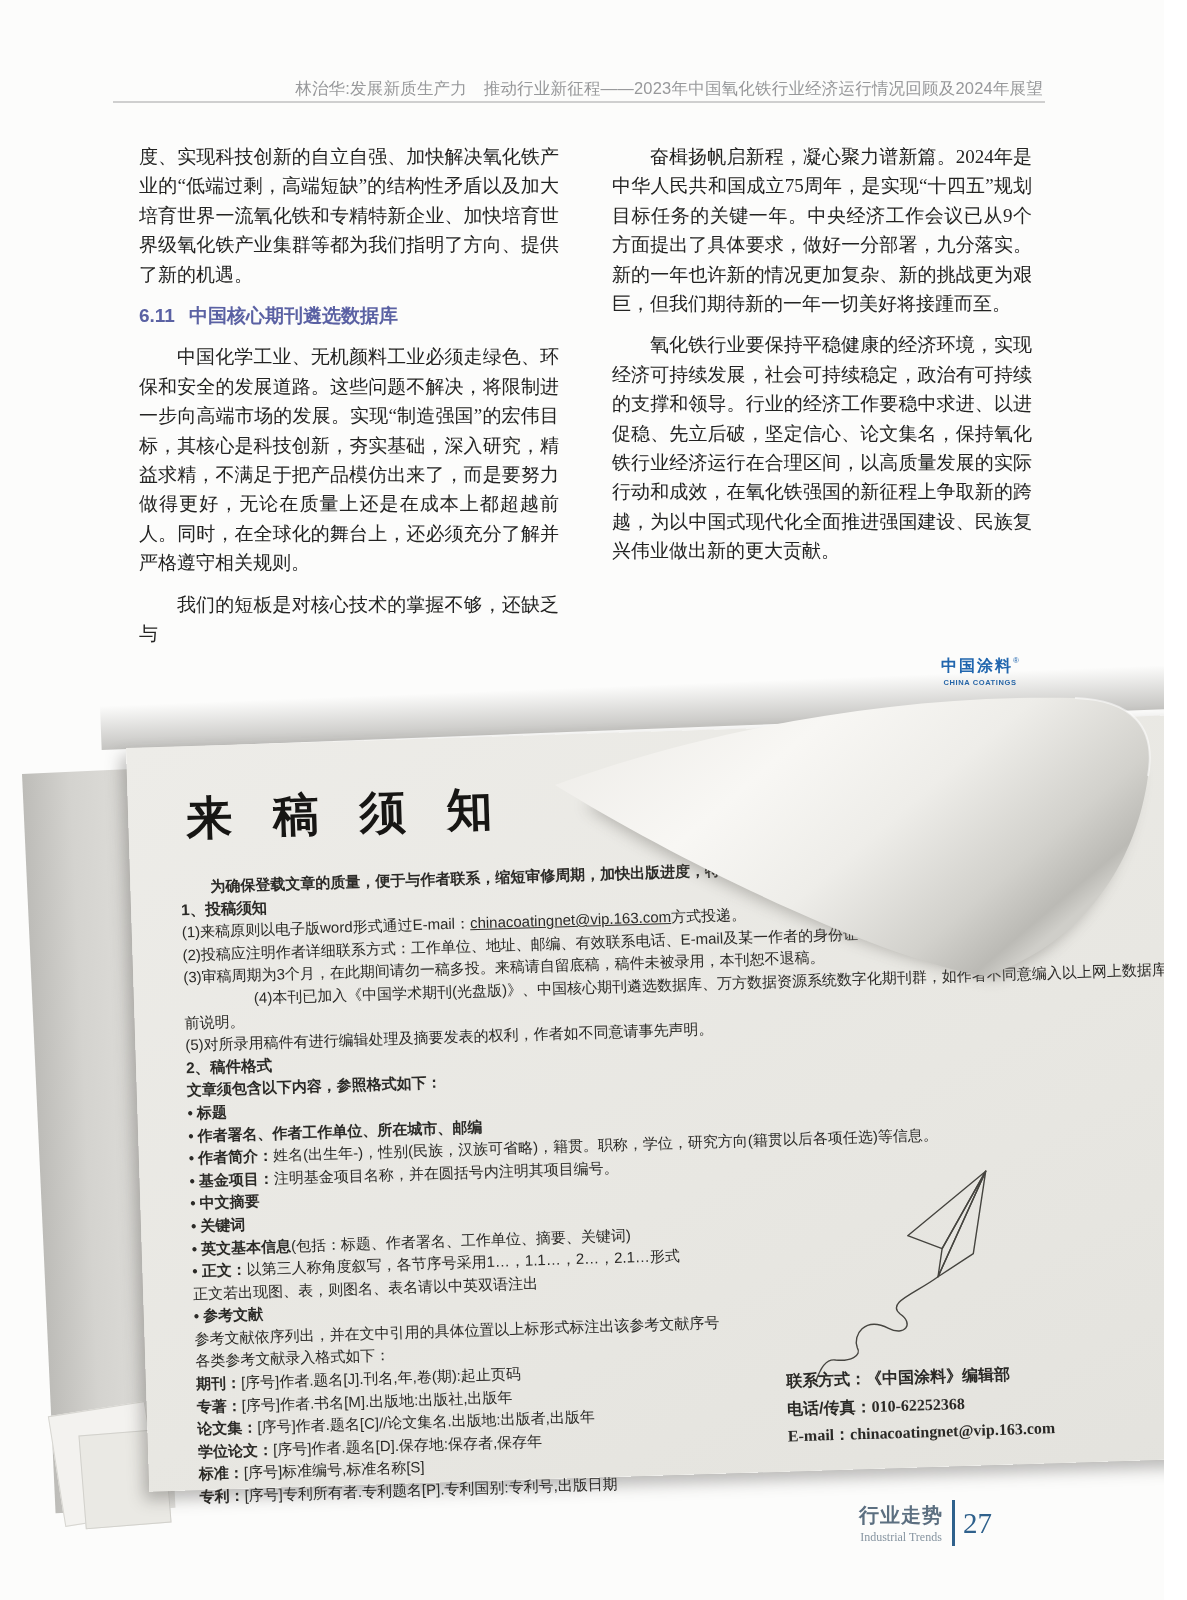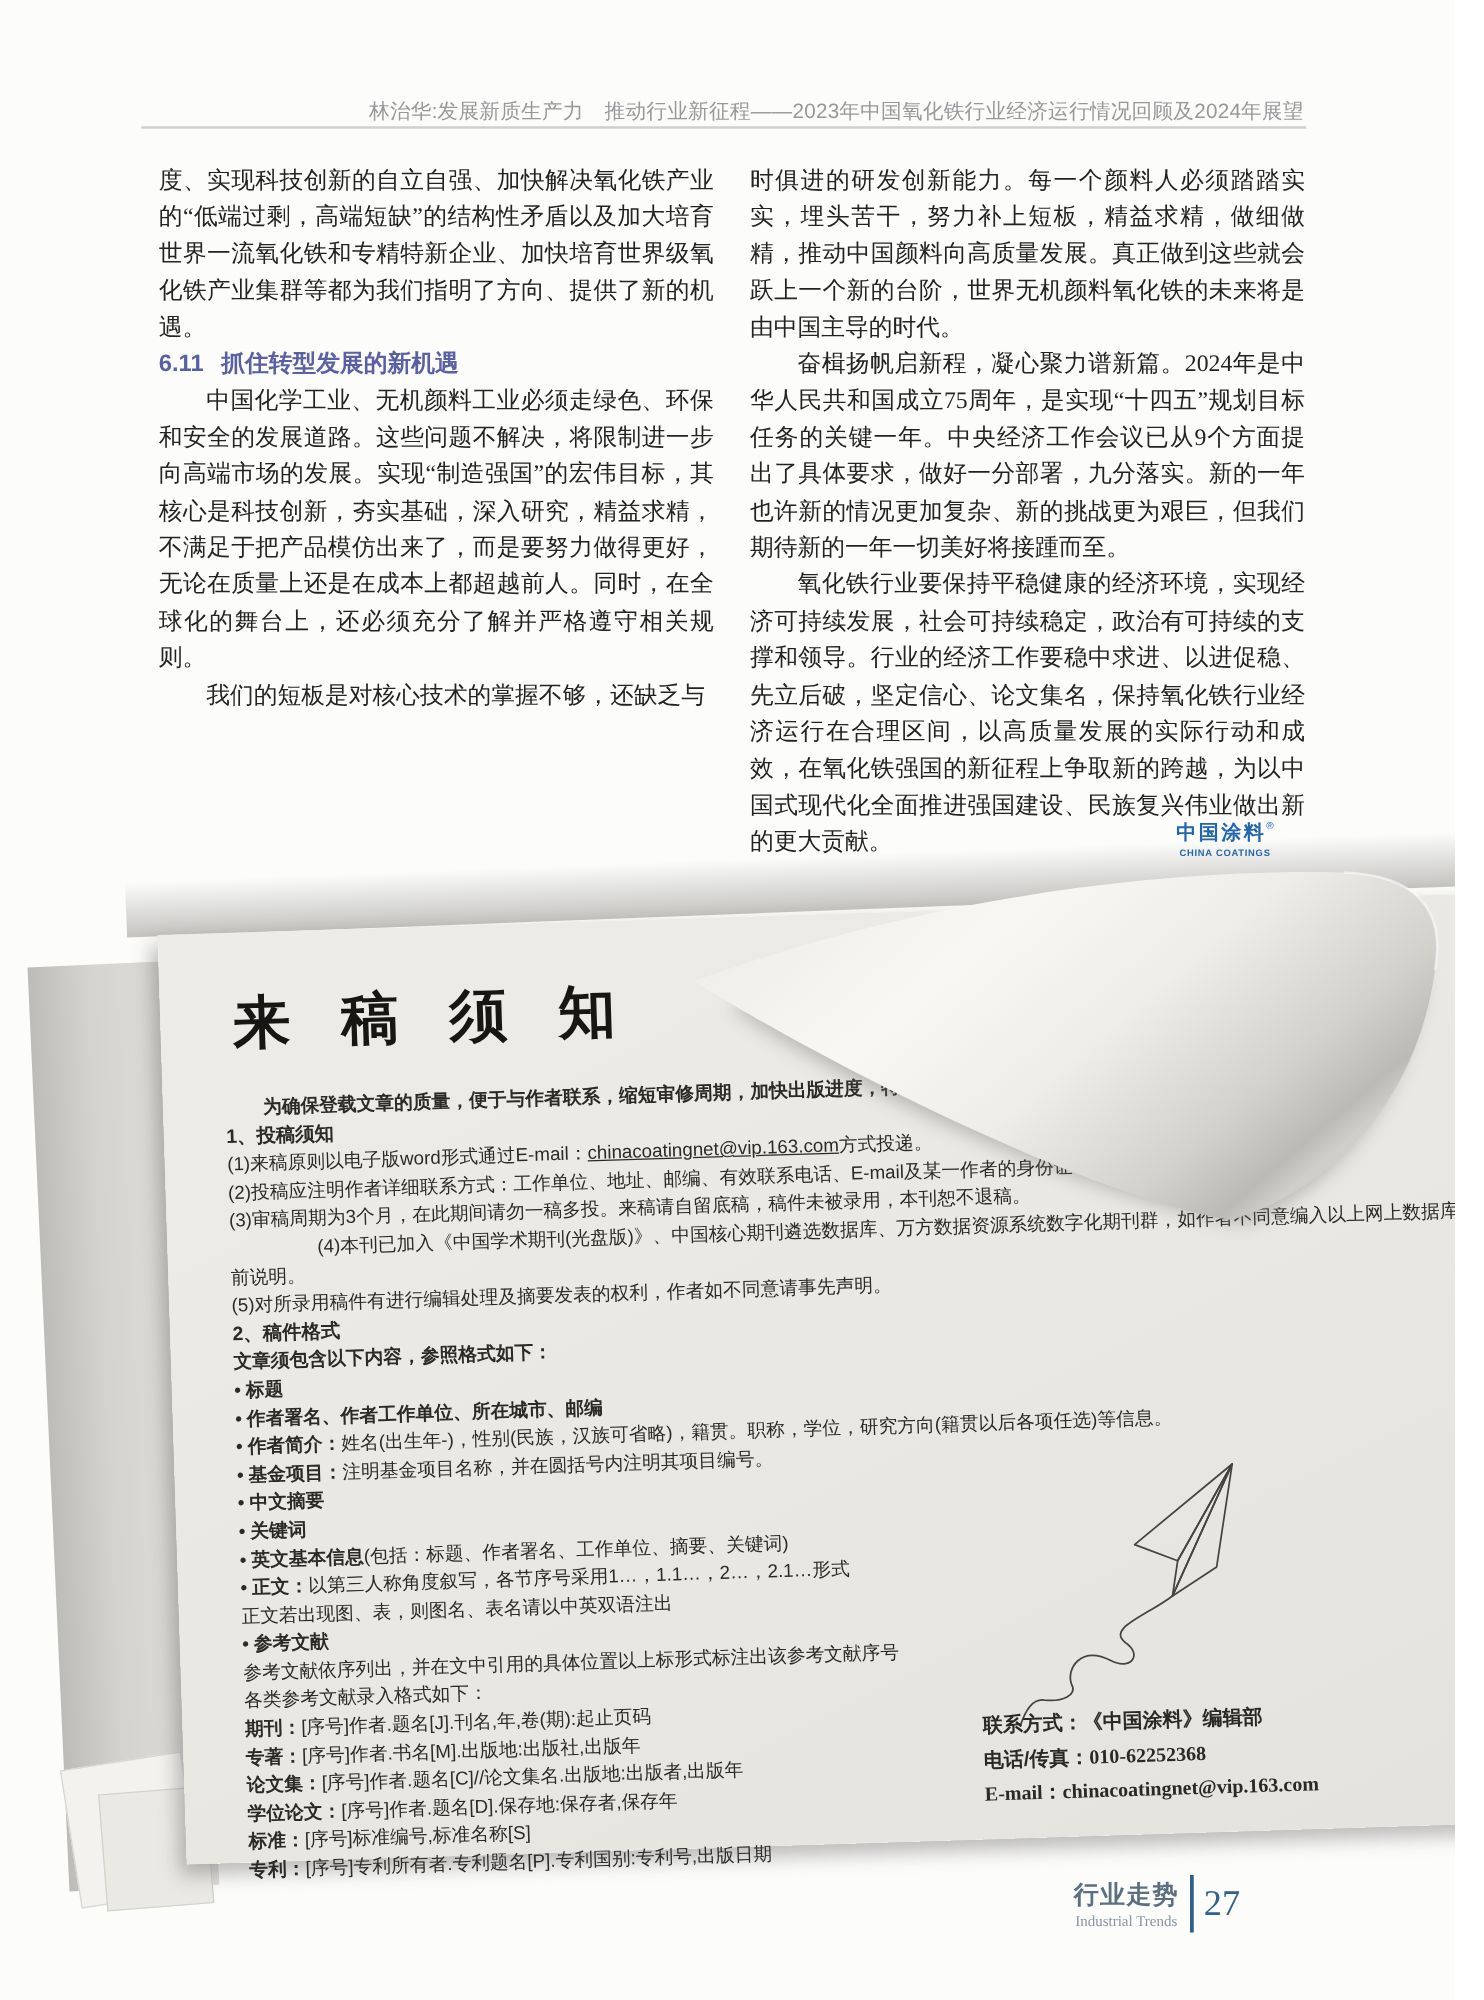--- a/index.html
+++ b/index.html
@@ -19,21 +19,21 @@
     position:absolute; left:113px; top:101px; width:932px; height:2px;
     background:#cfcfcf;
   }
 
   
   .article {
     position:absolute; left:127px; top:130px; width:917px;
     display:flex; gap:29px; color:#232322;
   }
   .col { width:444px; font-size:19px; line-height:29.4px; text-align:justify; }
-  .col p { margin:0; }
+  .col p { margin:12px; }
   .indent { text-indent:2em; }
   .sec-head {
     font-family:"Liberation Sans", sans-serif;
     font-weight:bold; font-size:19px; line-height:29.4px;
     color:#5a61a3;
   }
   .sec-head .num { margin-right:14px; }
 
   
   .cc-logo {
@@ -123,26 +123,25 @@
 <body>
 
 <div class="page">
 
   <div class="running-head">林治华:发展新质生产力　推动行业新征程——2023年中国氧化铁行业经济运行情况回顾及2024年展望</div>
   <div class="head-rule"></div>
 
   <div class="article">
     <div class="col">
       <p>度、实现科技创新的自立自强、加快解决氧化铁产业的“低端过剩，高端短缺”的结构性矛盾以及加大培育世界一流氧化铁和专精特新企业、加快培育世界级氧化铁产业集群等都为我们指明了方向、提供了新的机遇。</p>
-      <p class="sec-head"><span class="num">6.11</span><span>抓住转型发展的新机遇</span></p>
+      <p class="sec-head"><span class="num">6.11</span><span>中国核心期刊遴选数据库</span></p>
       <p class="indent">中国化学工业、无机颜料工业必须走绿色、环保和安全的发展道路。这些问题不解决，将限制进一步向高端市场的发展。实现“制造强国”的宏伟目标，其核心是科技创新，夯实基础，深入研究，精益求精，不满足于把产品模仿出来了，而是要努力做得更好，无论在质量上还是在成本上都超越前人。同时，在全球化的舞台上，还必须充分了解并严格遵守相关规则。</p>
       <p class="indent">我们的短板是对核心技术的掌握不够，还缺乏与</p>
     </div>
     <div class="col">
-      <p>时俱进的研发创新能力。每一个颜料人必须踏踏实实，埋头苦干，努力补上短板，精益求精，做细做精，推动中国颜料向高质量发展。真正做到这些就会跃上一个新的台阶，世界无机颜料氧化铁的未来将是由中国主导的时代。</p>
       <p class="indent">奋楫扬帆启新程，凝心聚力谱新篇。2024年是中华人民共和国成立75周年，是实现“十四五”规划目标任务的关键一年。中央经济工作会议已从9个方面提出了具体要求，做好一分部署，九分落实。新的一年也许新的情况更加复杂、新的挑战更为艰巨，但我们期待新的一年一切美好将接踵而至。</p>
       <p class="indent">氧化铁行业要保持平稳健康的经济环境，实现经济可持续发展，社会可持续稳定，政治有可持续的支撑和领导。行业的经济工作要稳中求进、以进促稳、先立后破，坚定信心、论文集名，保持氧化铁行业经济运行在合理区间，以高质量发展的实际行动和成效，在氧化铁强国的新征程上争取新的跨越，为以中国式现代化全面推进强国建设、民族复兴伟业做出新的更大贡献。</p>
     </div>
   </div>
 
   <div class="cc-logo">
     <div><span class="cn">中国涂料</span><span class="reg">®</span></div>
     <div class="en">CHINA COATINGS</div>
   </div>
 

